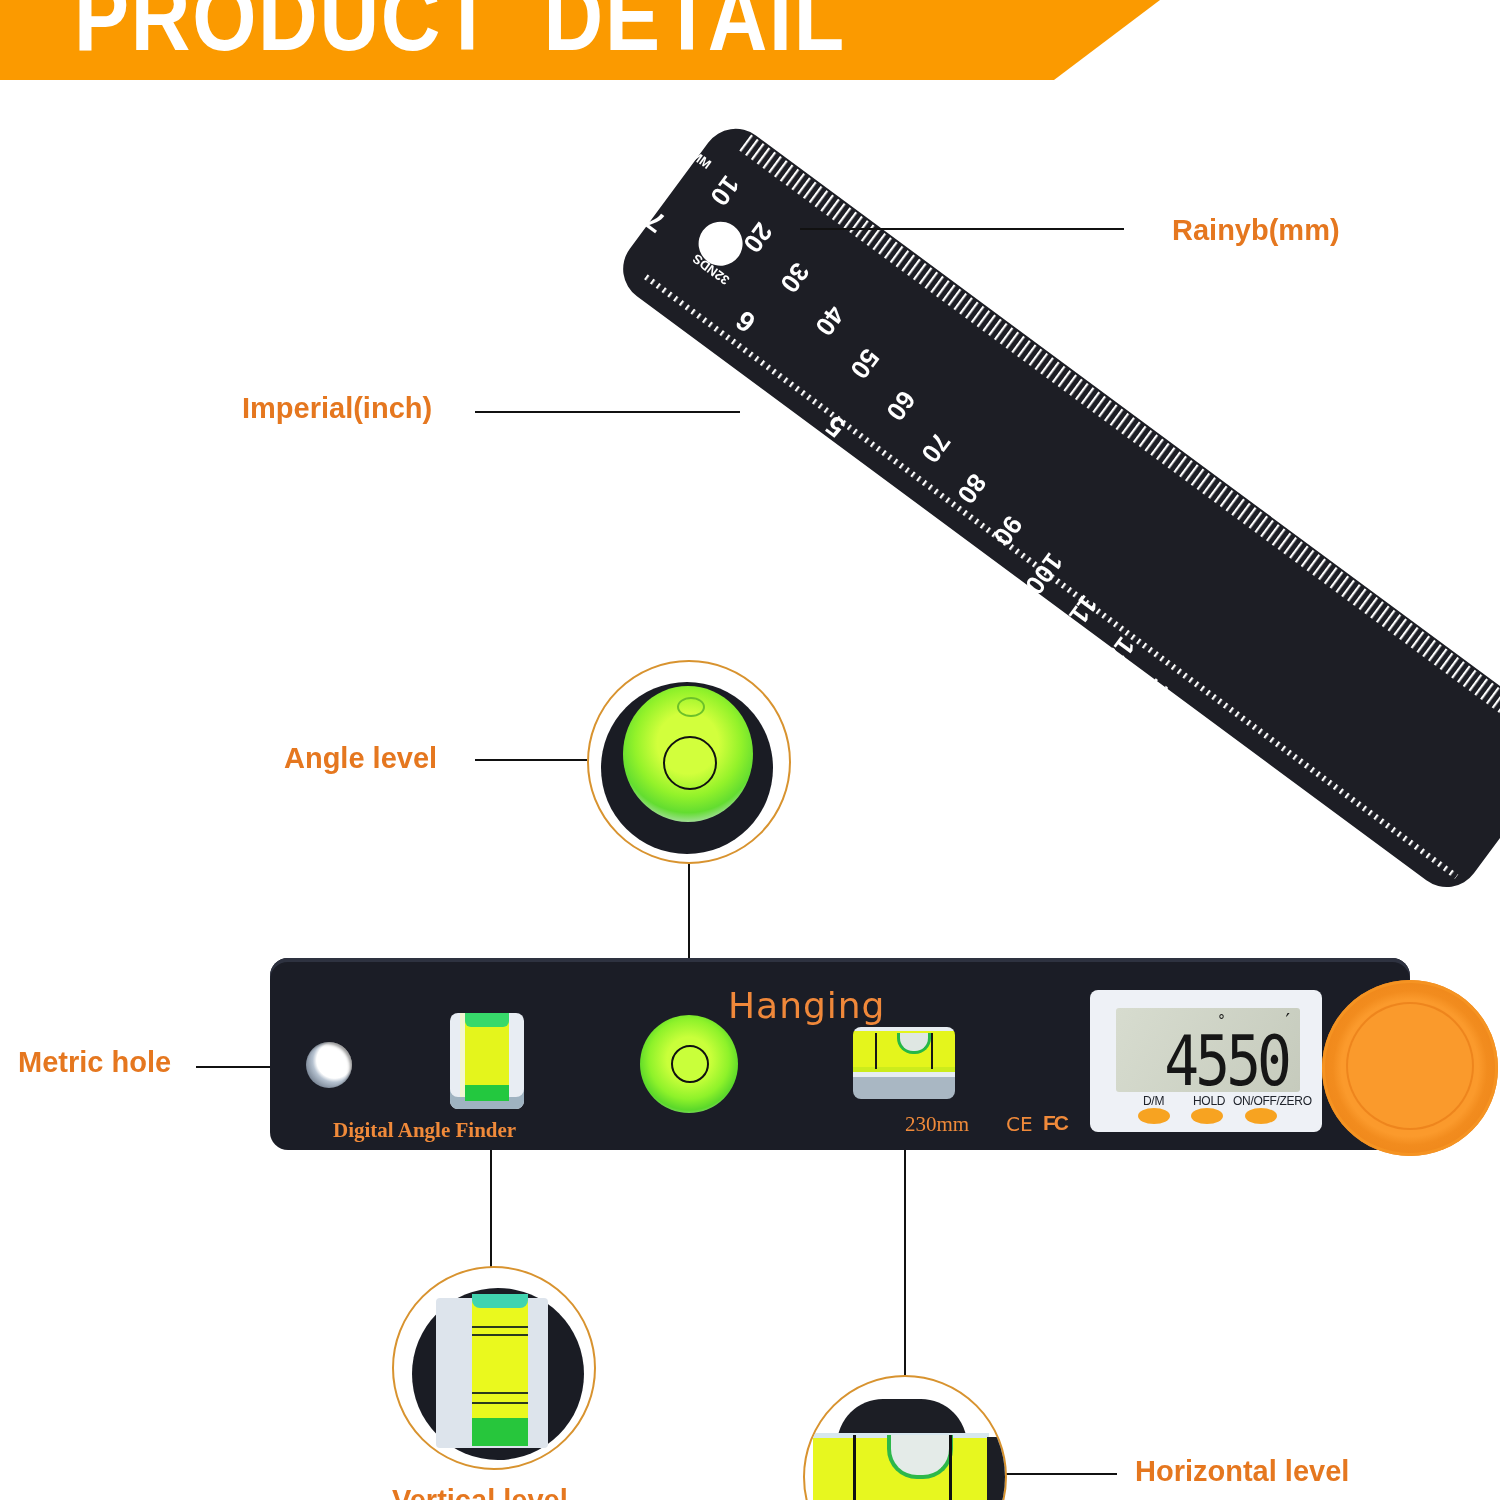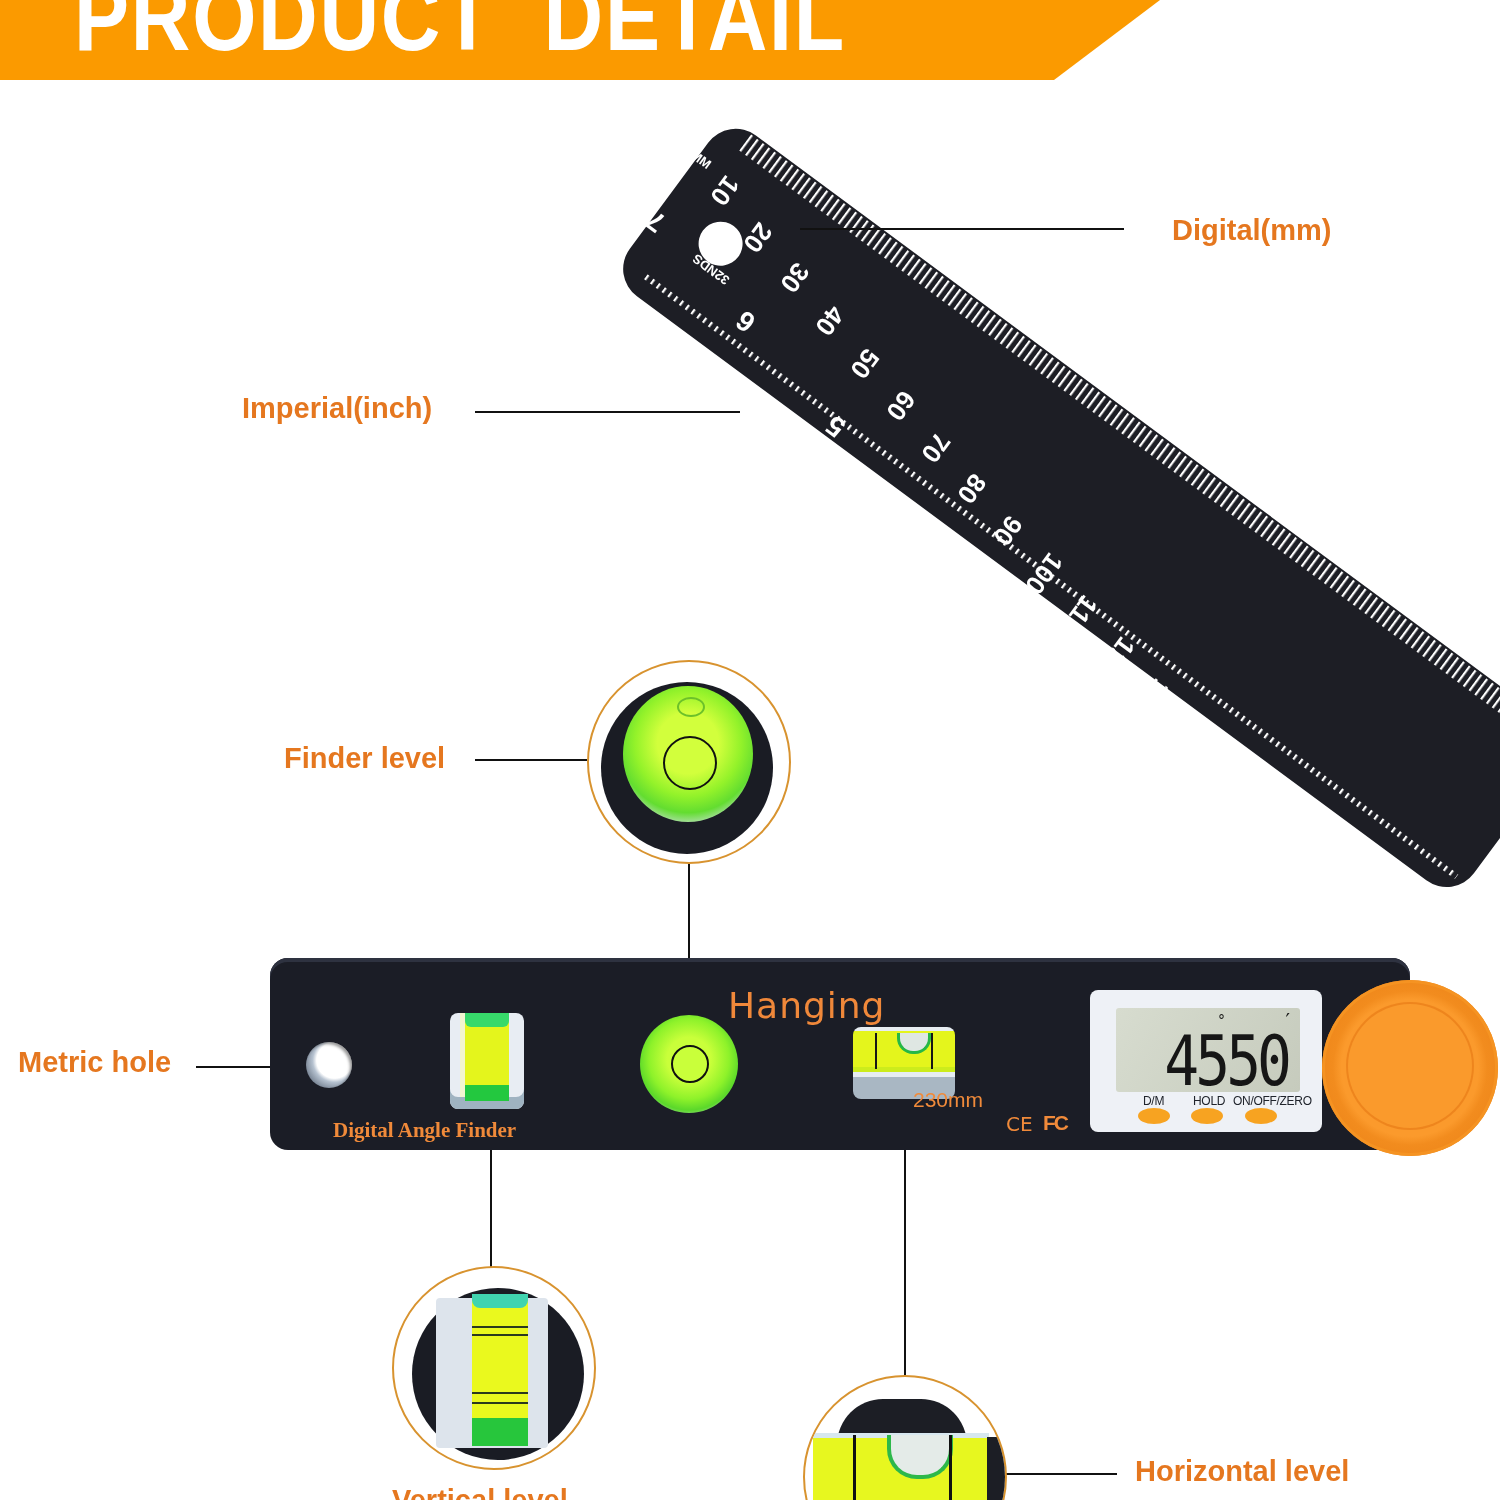--- a/index.html
+++ b/index.html
@@ -29,21 +29,21 @@
   .round-vial { left: 640px; top: 1015px; width: 98px; height: 98px; border-radius: 50%; background: radial-gradient(circle at 50% 45%, #c9ff3a 0 30%, #8ef22a 55%, #5bd82a 70%, #b2d8b8 85%, #23252c 92%); }
   .round-vial .ring { position: absolute; left: 31px; top: 30px; width: 34px; height: 34px; border: 2px solid #101010; border-radius: 50%; }
 
   .brand { left: 728px; top: 985px; font-size: 36px; color: #f0883a; font-family: "DejaVu Sans", sans-serif; letter-spacing: 1px; }
   .model { left: 333px; top: 1118px; font-family: "Liberation Serif", serif; font-weight: bold; font-size: 21px; color: #f08a3a; }
 
   .vial-h { left: 853px; top: 1027px; width: 102px; height: 72px; border-radius: 8px; background: linear-gradient(180deg, #e7edf2 0 6%, #e4f51c 6% 55%, #ccec1c 55% 62%, #e7edf2 62% 70%, #a9b7c3 70%); }
   .vial-h .tick { position: absolute; top: 6px; width: 2px; height: 36px; background: #161616; }
   .vial-h .bubble { position: absolute; left: 44px; top: 6px; width: 28px; height: 18px; border: 3px solid #26b846; border-top: none; border-radius: 0 0 16px 16px; background: #dfe7e3; }
 
-  .spec { left: 905px; top: 1088px; font-size: 21px; color: #f08a3a; font-family: Liberation Sans, sans-serif; margin-left: 8px; }
+  .spec { left: 905px; top: 1112px; font-size: 21px; color: #f08a3a; font-family: Liberation Serif, serif; }
   .ce { left: 1006px; top: 1112px; font-size: 20px; color: #f08a3a; font-family: "DejaVu Sans", sans-serif; }
   .fc { left: 1043px; top: 1111px; font-size: 21px; color: #f08a3a; font-weight: bold; font-family: "Liberation Sans", sans-serif; letter-spacing: -2px; }
 
   
   .lcd-frame { left: 1090px; top: 990px; width: 232px; height: 142px; background: #eef1f6; border-radius: 8px; }
   .lcd { left: 1116px; top: 1008px; width: 184px; height: 84px; background: linear-gradient(120deg, #d7dccf, #c6cbbd); border-radius: 3px; }
   .lcd-value { position: absolute; right: 12px; top: 12px; font-family: "DejaVu Sans Mono", monospace; font-size: 58px; color: #161616; letter-spacing: -4px; transform: scaleY(1.2); transform-origin: center top; }
   .lcd-deg { position: absolute; left: 102px; top: 4px; font-size: 14px; color: #161616; font-family: "DejaVu Sans", sans-serif; }
   .lcd-min { position: absolute; right: 10px; top: 0px; font-size: 20px; color: #161616; font-family: "DejaVu Sans", sans-serif; }
   .btn-label { position: absolute; top: 1094px; font-size: 12px; color: #20242c; font-family: "Liberation Sans", sans-serif; letter-spacing: -0.3px; }
@@ -133,27 +133,27 @@
   <div class="abs" style="left:738px;top:305px;color:#fff;font-size:28px;font-weight:bold;transform:rotate(216.5deg)">6</div>
   <div class="abs" style="left:828px;top:410px;color:#fff;font-size:28px;font-weight:bold;transform:rotate(216.5deg)">5</div>
   <div class="abs" style="left:918px;top:517px;color:#fff;font-size:28px;font-weight:bold;transform:rotate(216.5deg)">4</div>
   <div class="abs" style="left:1008px;top:622px;color:#fff;font-size:28px;font-weight:bold;transform:rotate(216.5deg)">3</div>
   <div class="abs" style="left:1098px;top:727px;color:#fff;font-size:28px;font-weight:bold;transform:rotate(216.5deg)">2</div>
   <div class="abs" style="left:1183px;top:832px;color:#fff;font-size:28px;font-weight:bold;transform:rotate(216.5deg)">1</div>
   <div class="abs" style="left:1265px;top:930px;color:#fff;font-size:28px;font-weight:bold;transform:rotate(216.5deg)">0</div>
 </div>
 
 <div class="leader" style="left:800px;top:228px;width:324px;height:2px;"></div>
-<div class="label" style="left:1172px;top:214px;">Digital(mm)</div>
+<div class="label" style="left:1172px;top:214px;">Rainyb(mm)</div>
 
 <div class="leader" style="left:475px;top:411px;width:265px;height:2px;"></div>
 <div class="label" style="left:242px;top:392px;">Imperial(inch)</div>
 
 <div class="leader" style="left:475px;top:759px;width:112px;height:2px;"></div>
-<div class="label" style="left:284px;top:742px;">Finder level</div>
+<div class="label" style="left:284px;top:742px;">Angle level</div>
 <div class="leader" style="left:688px;top:860px;width:2px;height:190px;"></div>
 
 <div class="leader" style="left:196px;top:1066px;width:120px;height:2px;"></div>
 <div class="label" style="left:18px;top:1046px;">Metric hole</div>
 
 <div class="leader" style="left:490px;top:1100px;width:2px;height:168px;"></div>
 <div class="leader" style="left:904px;top:1070px;width:2px;height:306px;"></div>
 <div class="leader" style="left:1003px;top:1473px;width:114px;height:2px;"></div>
 <div class="label" style="left:1135px;top:1455px;">Horizontal level</div>
 <div class="label" style="left:392px;top:1484px;">Vertical level</div>

